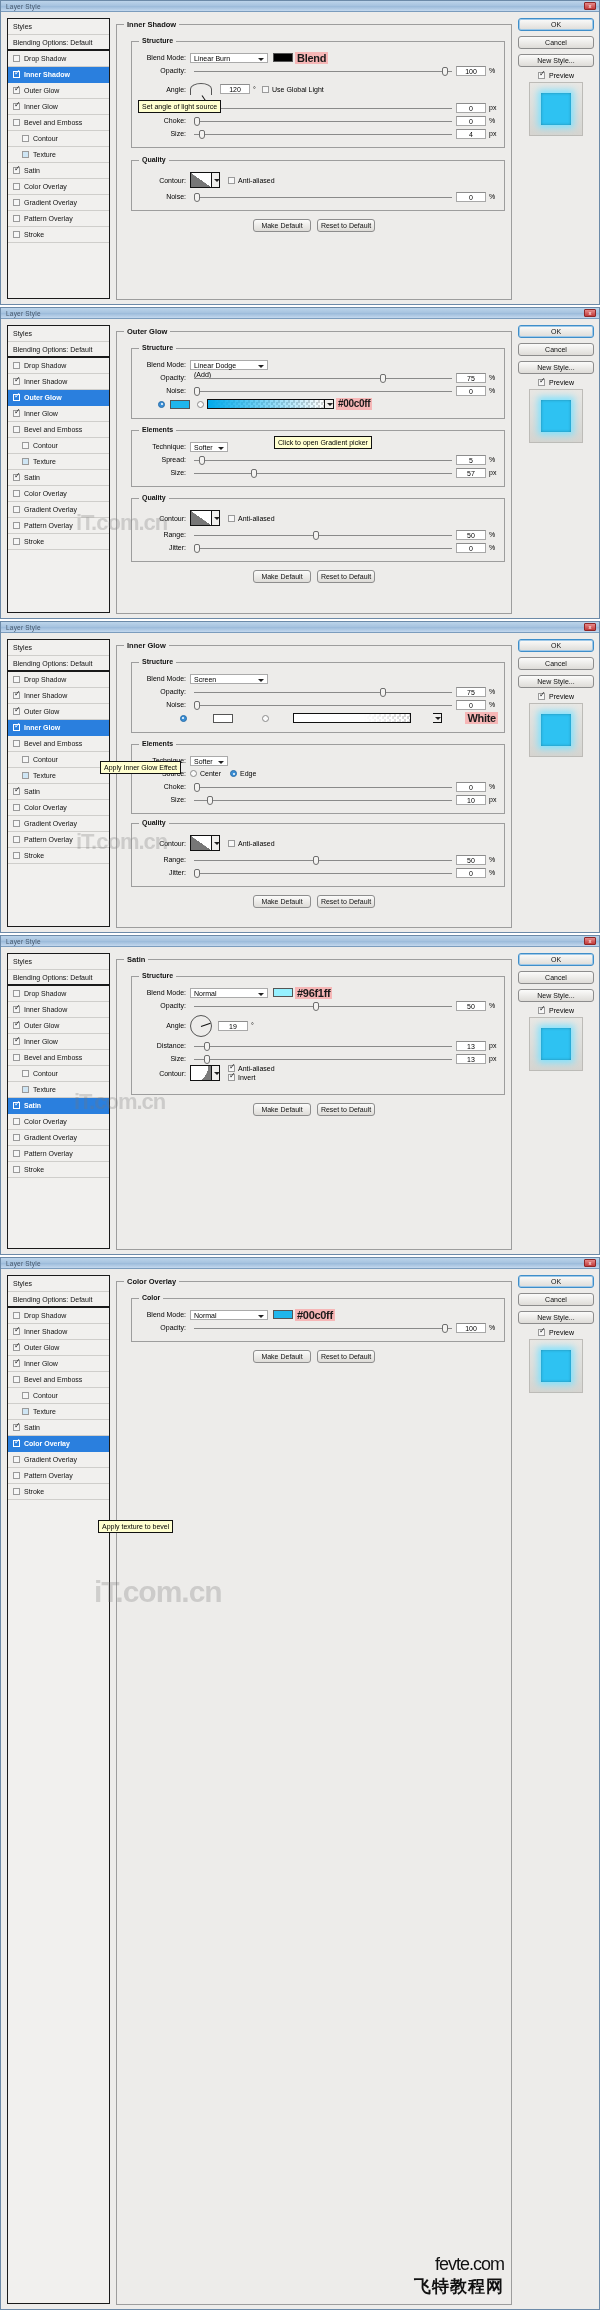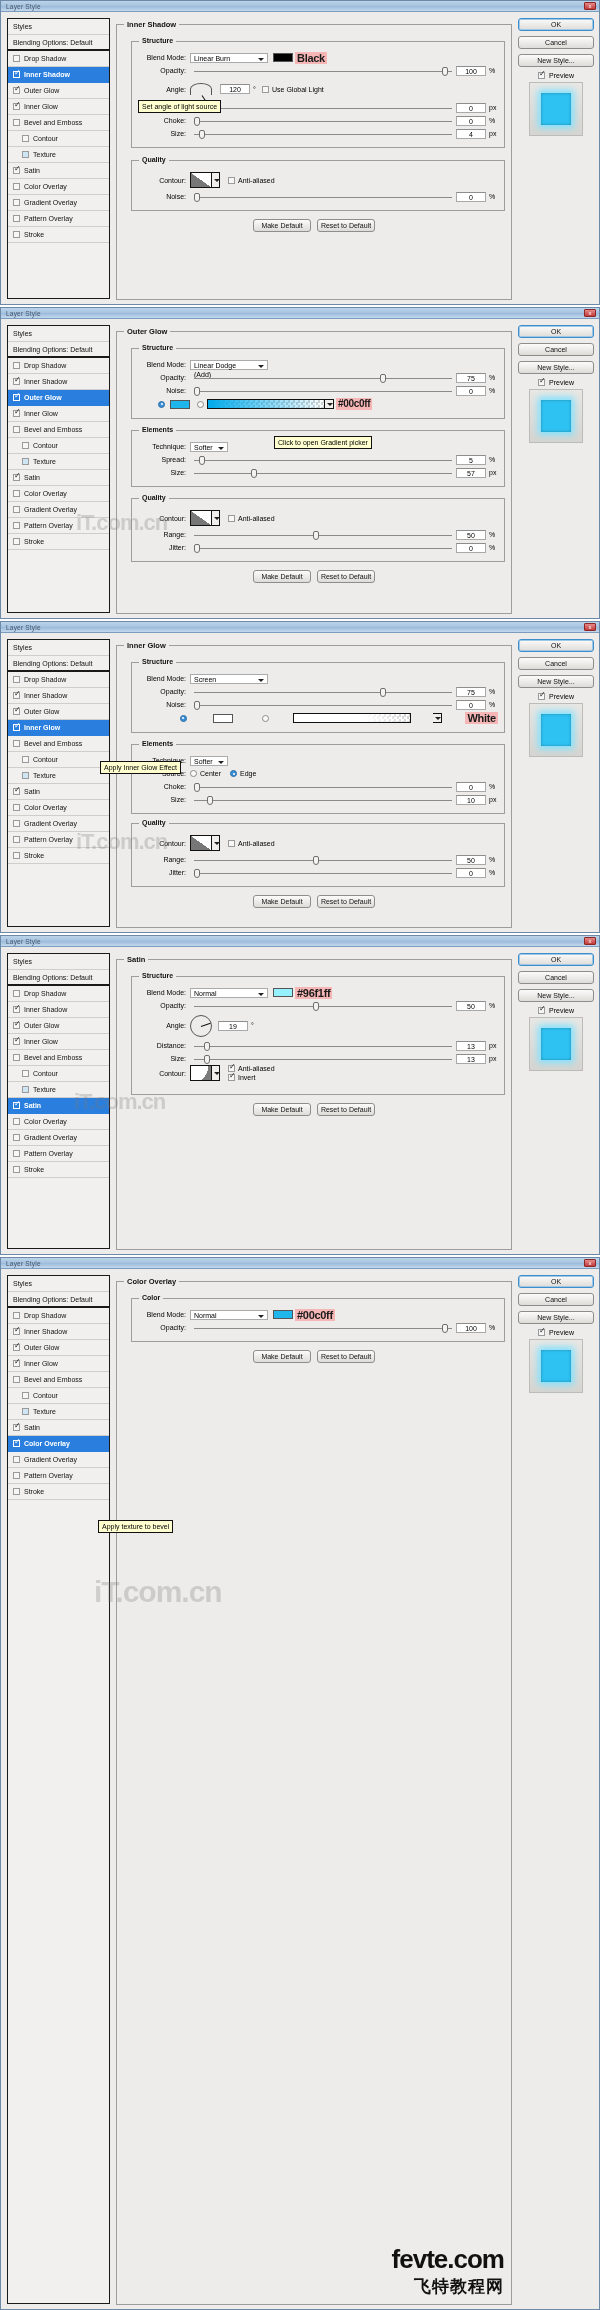--- a/index.html
+++ b/index.html
@@ -163,21 +163,21 @@
   .thumb .sq {
     width:30px;height:32px;background:#2ec2f2;
     box-shadow:0 0 7px 3px #7fe2ff, inset 0 0 3px rgba(0,0,0,.3);
   }
   
   .wm {
     position:absolute; font-size:26px; font-weight:bold; color:rgba(120,120,120,.28);
     letter-spacing:-1px; pointer-events:none; user-select:none;
   }
   .fevte { position:absolute; right:8px; bottom:6px; text-align:right; }
-  .fevte .l1 { font-size:26px; font-weight:bold; color:#111; letter-spacing:-1px; }
+  .fevte .l1 { font-size:18px; font-weight:normal; color:#111; letter-spacing:-1px; }
   .fevte .l2 { font-size:17px; font-weight:bold; color:#111; letter-spacing:1px; }
 </style>
 </head>
 <body>
 
 <div class="dlg" id="panel1" style="top:0; height:305px;">
   <div class="titlebar">
     <span class="tb-title">Layer Style</span>
     <div class="closebox">x</div>
   </div>
@@ -245,21 +245,21 @@
       <div class="group" style="height:276px;">
         <div class="glabel">Inner Shadow</div>
 
         <div class="group sub">
           <div class="glabel">Structure</div>
 
           <div class="row">
             <span class="lbl">Blend Mode:</span>
             <span class="sel-box" style="width:78px;">Linear Burn</span>
             <span class="swatch" style="background:#000;"></span>
-            <span class="tag">Black</span>
+            <span class="tag">Blend</span>
           </div>
 
           <div class="row">
             <span class="lbl">Opacity:</span>
             <span class="slider">
                 <span class="track"></span>
                 <span class="knob" style="left:96%"></span>
               </span>
             <span class="numbox">100</span>
             <span class="unit">%</span>

